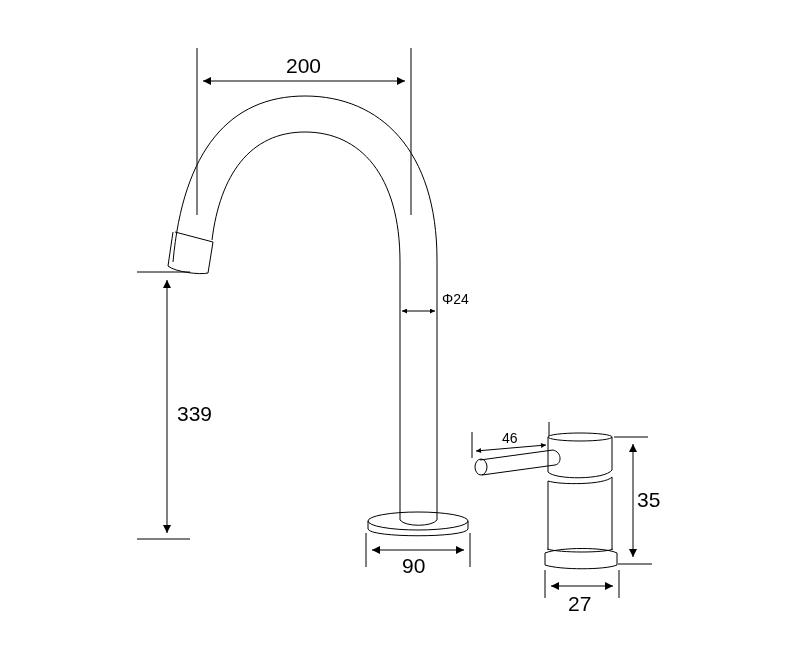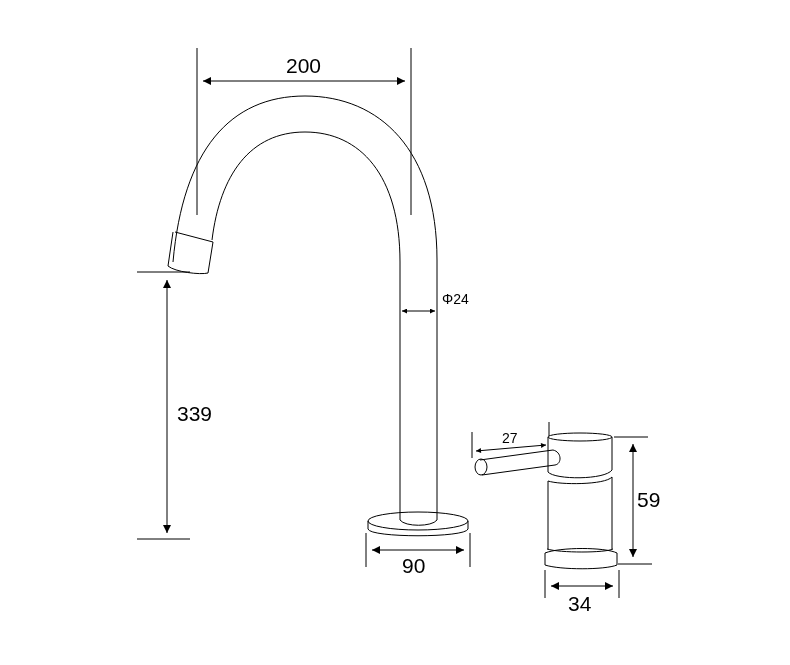--- a/index.html
+++ b/index.html
@@ -82,15 +82,15 @@
     <line x1="545" y1="570" x2="545" y2="598"></line>
     <line x1="619" y1="570" x2="619" y2="598"></line>
     <line x1="551" y1="586" x2="613" y2="586" marker-start="url(#ah)" marker-end="url(#ah)"></line>
   </g>
 </svg>
 
 <div class="lbl big" style="left:286px;top:55px;">200</div>
 <div class="lbl small" style="left:403px;top:292px;margin-left:39px;">Φ24</div>
 <div class="lbl big" style="left:177px;top:403px;">339</div>
 <div class="lbl big" style="left:402px;top:555px;">90</div>
-<div class="lbl small" style="left:502px;top:431px;">27</div>
-<div class="lbl big" style="left:637px;top:489px;">59</div>
-<div class="lbl big" style="left:568px;top:593px;">34</div>
+<div class="lbl small" style="left:502px;top:431px;">46</div>
+<div class="lbl big" style="left:637px;top:489px;">35</div>
+<div class="lbl big" style="left:568px;top:593px;">27</div>
 
 </body></html>

